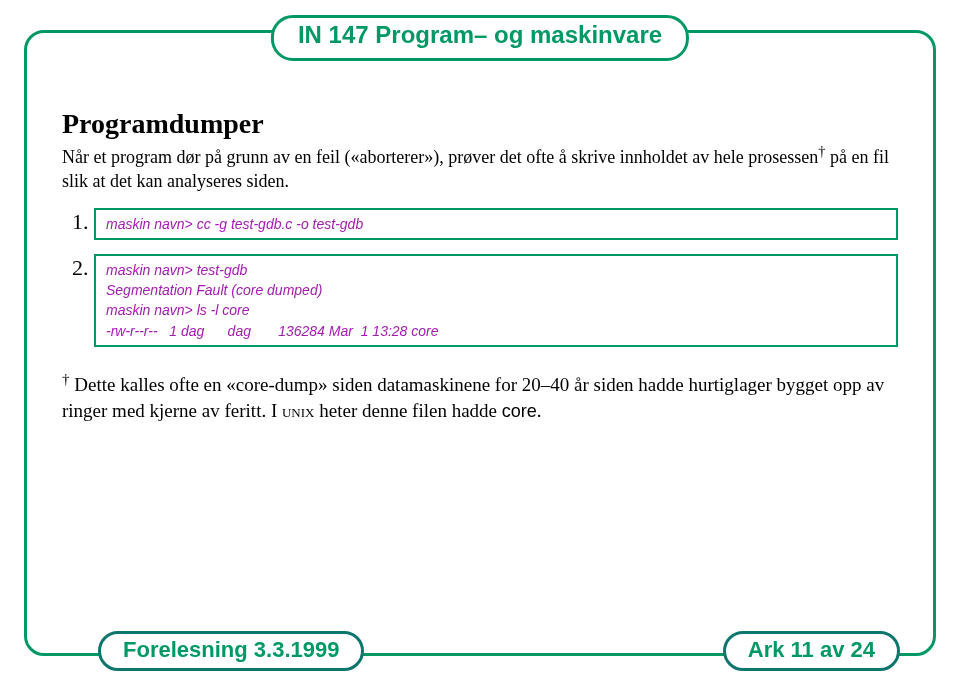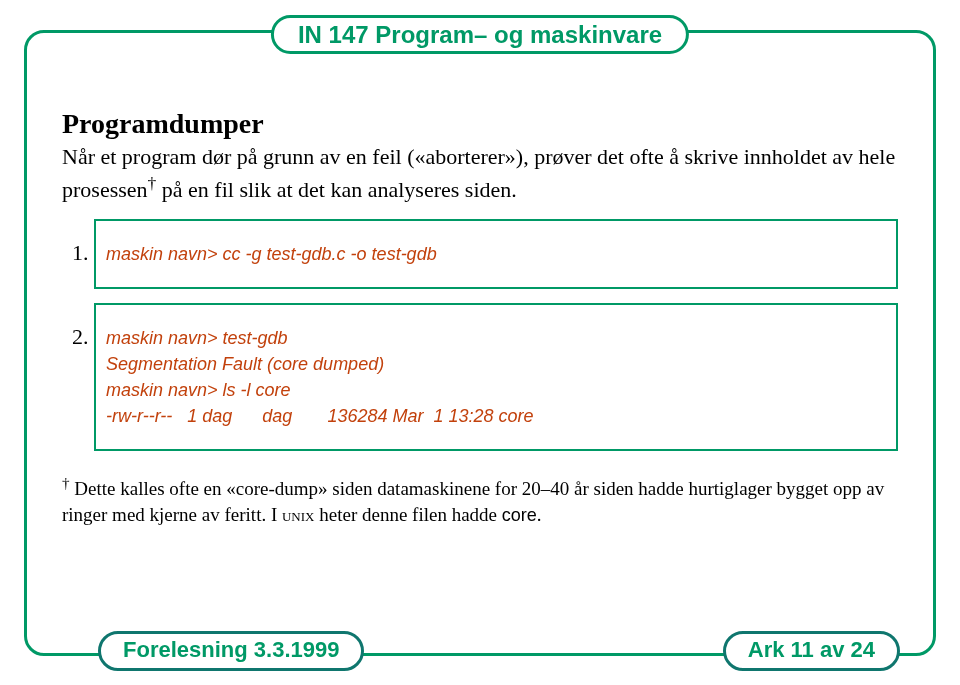--- a/index.html
+++ b/index.html
@@ -23,62 +23,62 @@
     border-radius: 20px;
   }
   .title-lozenge {
     position: absolute;
     left: 50%;
     top: 15px;
     transform: translateX(-50%);
     background: #ffffff;
     border: 3px solid #009966;
     border-radius: 22px;
-    padding: 3px 24px 2px 24px;
+    padding: 3px 24px 9px 24px;
     font-family: 'Trebuchet MS', 'Segoe UI', Arial, sans-serif;
     font-weight: bold;
     font-size: 24px;
     color: #009966;
     white-space: nowrap;
   }
   .content {
     position: absolute;
     left: 62px;
     top: 108px;
     width: 836px;
   }
   .heading {
     font-family: Georgia, 'Times New Roman', serif;
     font-weight: bold;
     font-size: 28px;
     margin-bottom: 2px;
   }
   .bodytext {
     font-family: Georgia, 'Times New Roman', serif;
-    font-size: 22px;
+    font-size: 18px;
     line-height: 1.35;
   }
   ol.steps {
     margin: 10px 0 0 0;
     padding-left: 32px;
   }
   ol.steps li {
     font-family: Georgia, 'Times New Roman', serif;
     font-size: 22px;
     margin-top: 14px;
     margin-bottom: 6px;
   }
   .codebox {
     border: 2px solid #009966;
-    padding: 20px 10px;
+    padding: 4px 10px;
     margin: 4px 0 0 0;
     font-family: 'Trebuchet MS', 'Segoe UI', Arial, sans-serif;
     font-style: italic;
-    font-size: 18px;
-    color: #c2410c;
+    font-size: 14px;
+    color: #a21caf;
     line-height: 1.45;
     white-space: pre;
   }
   .footnote {
     font-family: Georgia, 'Times New Roman', serif;
     font-size: 19px;
     line-height: 1.35;
     margin-top: 22px;
   }
   .dagger { font-size: 0.8em; vertical-align: super; }

